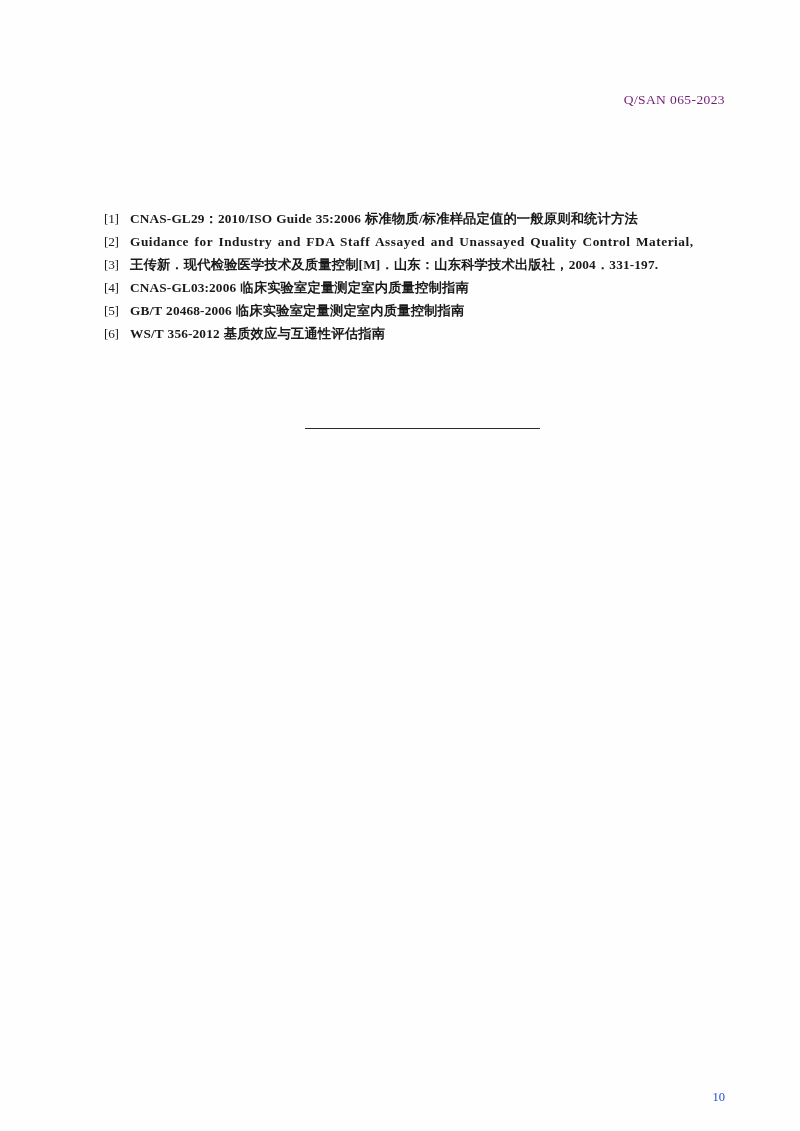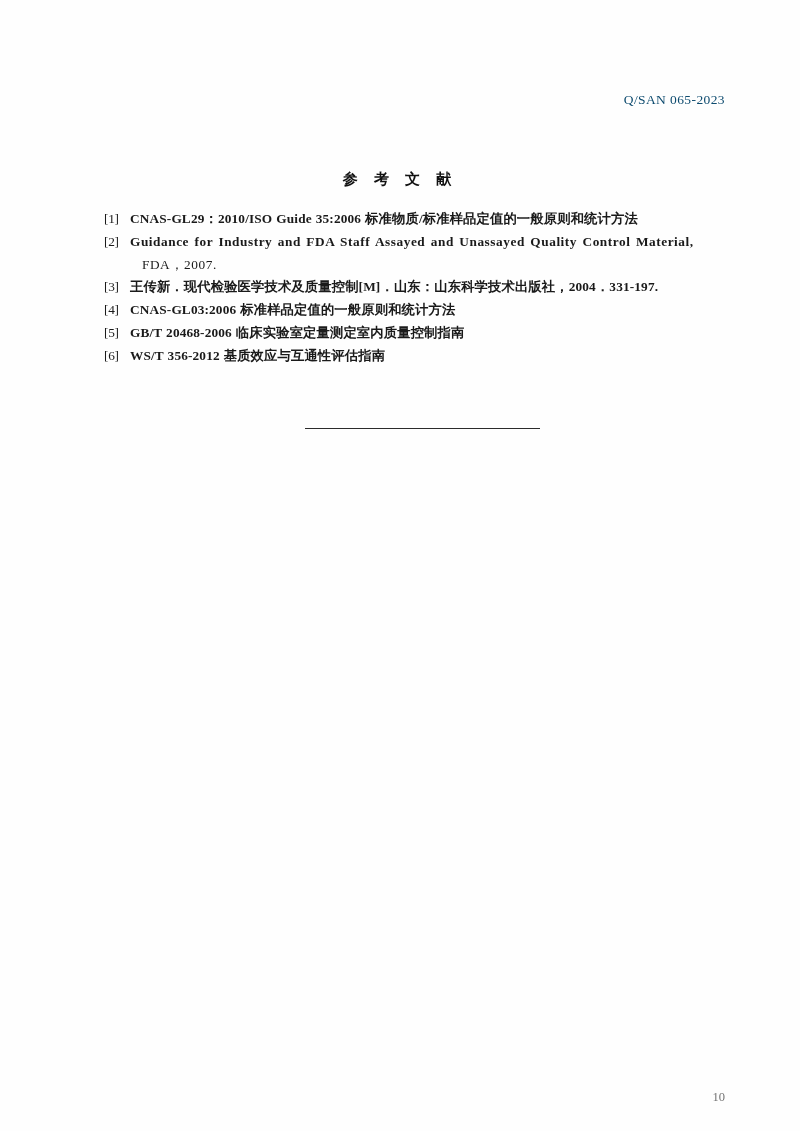--- a/index.html
+++ b/index.html
@@ -19,21 +19,21 @@
     background: #fefefe;
     overflow: hidden;
   }
   .header {
     position: absolute;
     top: 92px;
     right: 75px;
     font-family: "Liberation Serif", serif;
     font-size: 13.5px;
     letter-spacing: 0.4px;
-    color: #0c4a6e;
+    color: #701a75;
     white-space: nowrap;
   }
   .doc-title {
     position: absolute;
     top: 170px;
     left: 0;
     width: 800px;
     text-align: center;
     font-family: "Liberation Sans", sans-serif;
     font-weight: bold;
@@ -87,53 +87,51 @@
     left: 305px;
     width: 235px;
     border-top: 1px solid #2b2b2b;
   }
   .page-number {
     position: absolute;
     bottom: 26px;
     right: 75px;
     font-family: "Liberation Serif", serif;
     font-size: 12.5px;
-    color: #737373;
+    color: #1d4ed8;
   }
 </style>
 </head>
 <body>
 
 <div class="page">
 
   <div class="header">Q/SAN 065-2023</div>
 
-  <div class="doc-title">参 考 文 献</div>
 
   <div class="ref-list">
 
     <div class="ref-item">
       <span class="ref-num">[1]</span>
       <span class="ref-text">CNAS-GL29：2010/ISO Guide 35:2006 标准物质/标准样品定值的一般原则和统计方法</span>
     </div>
 
     <div class="ref-item">
       <span class="ref-num">[2]</span>
       <span class="ref-text latin">Guidance for Industry and FDA Staff Assayed and Unassayed Quality Control Material,</span>
     </div>
-    <div class="ref-cont">FDA，2007.</div>
 
     <div class="ref-item">
       <span class="ref-num">[3]</span>
       <span class="ref-text">王传新．现代检验医学技术及质量控制[M]．山东：山东科学技术出版社，2004．331-197.</span>
     </div>
 
     <div class="ref-item">
       <span class="ref-num">[4]</span>
-      <span class="ref-text">CNAS-GL03:2006 标准样品定值的一般原则和统计方法</span>
+      <span class="ref-text">CNAS-GL03:2006 临床实验室定量测定室内质量控制指南</span>
     </div>
 
     <div class="ref-item">
       <span class="ref-num">[5]</span>
       <span class="ref-text">GB/T 20468-2006 临床实验室定量测定室内质量控制指南</span>
     </div>
 
     <div class="ref-item">
       <span class="ref-num">[6]</span>
       <span class="ref-text">WS/T 356-2012 基质效应与互通性评估指南</span>

